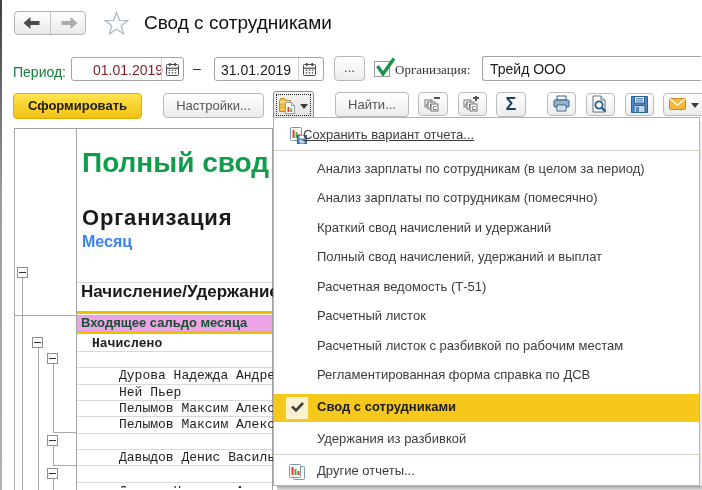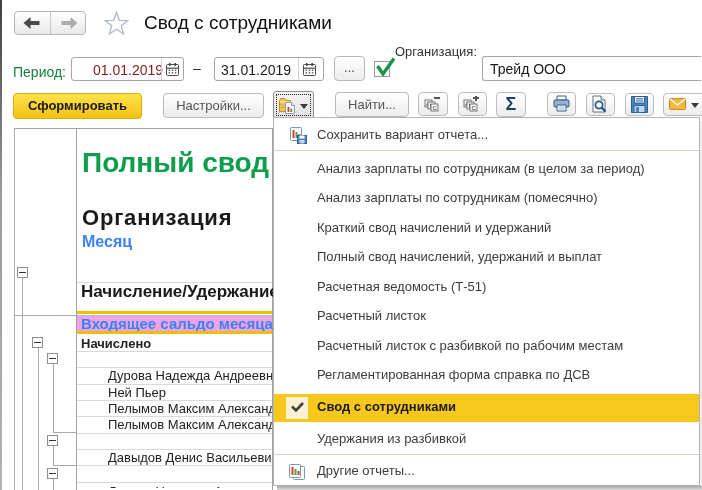--- a/index.html
+++ b/index.html
@@ -73,21 +73,21 @@
   <rect x="2.6" y="9.2" width="1.5" height="1.3"></rect>
       <rect x="5.7" y="9.2" width="1.5" height="1.3"></rect>
       <rect x="8.8" y="9.2" width="1.5" height="1.3"></rect>
   </g>
 </svg>
 <div class="btn" style="left:334px;top:56px;width:31px;height:25px;font-size:13px;line-height:21px;">...</div>
 <div class="abs" style="left:374px;top:61px;width:16px;height:16px;border:1px solid #9a9a9a;background:#fff;box-sizing:border-box;"></div>
 <svg class="abs" style="left:375px;top:56px;" width="20" height="20" viewBox="0 0 20 20">
   <path d="M2.5 10 L8 18 L19 2.5" fill="none" stroke="#17954a" stroke-width="3.4"></path>
 </svg>
-<div class="abs" style="left:395px;top:44px;font-size:13px;color:#333;">Организация:</div>
+<div class="abs" style="left:395px;top:62px;font-size:13px;color:#333;font-family:Liberation Serif, serif;">Организация:</div>
 <div class="inp" style="left:482px;top:56px;width:219px;height:25px;border-radius:3px 0 0 3px;border-right:none;"></div>
 <div class="abs" style="left:490px;top:61px;font-size:14px;color:#1a1a1a;">Трейд ООО</div>
 
 <div class="btn" style="left:13px;top:93px;width:129px;height:26px;background:linear-gradient(#ffe34d,#f3c213);border:1px solid #d9ae00;font-weight:bold;color:#1a1a1a;font-size:13px;line-height:24px;">Сформировать</div>
 <div class="btn" style="left:163px;top:93px;width:101px;height:25px;font-size:13px;line-height:23px;color:#555;">Настройки...</div>
 
 <div class="ibtn" style="left:273px;top:91px;width:41px;height:28px;border-color:#8e8e8e;background:linear-gradient(#f4f4f4,#e3e3e3);border-radius:3px;"></div>
 <div class="abs" style="left:276px;top:94px;width:35px;height:22px;border:1px dotted #222;box-sizing:border-box;"></div>
 <svg class="abs" style="left:278px;top:96px;" width="19" height="19" viewBox="0 0 19 19">
   <path d="M1.5 5.5 L1.5 15.5 L12.5 15.5 L12.5 4.5 L8 4.5 L6.5 2.5 L2.5 2.5 Z" fill="#f2c44d" stroke="#c09030" stroke-width="1"></path>
@@ -187,55 +187,55 @@
 
 <div class="abs" style="left:82px;top:147px;font-size:28px;font-weight:bold;color:#0d9d4b;white-space:nowrap;">Полный свод начислений</div>
 <div class="abs" style="left:82px;top:205px;font-size:22px;font-weight:bold;color:#1a1a1a;letter-spacing:0.8px;">Организация</div>
 <div class="abs" style="left:82px;top:233px;font-size:16px;font-weight:bold;color:#3b82f6;">Месяц</div>
 
 <div class="gline" style="left:77px;top:282px;width:195px;"></div>
 <div class="abs" style="left:81px;top:282px;font-size:17px;font-weight:bold;color:#1a1a1a;white-space:nowrap;">Начисление/Удержание</div>
 
 <div class="abs" style="left:77px;top:311px;width:195px;height:3px;background:#eec100;"></div>
 <div class="abs" style="left:77px;top:315px;width:195px;height:16px;background:#eda4e6;border-top:1px solid #b9b9b9;box-sizing:border-box;"></div>
-<div class="abs" style="left:81px;top:315px;font-size:15px;font-weight:bold;color:#3b82f6;white-space:nowrap;">Входящее сальдо месяца</div>
+<div class="abs" style="left:81px;top:315px;font-size:13px;font-weight:bold;color:#14532d;white-space:nowrap;">Входящее сальдо месяца</div>
 <div class="abs" style="left:77px;top:331px;width:195px;height:3px;background:#eec100;"></div>
 
 <div class="gline" style="left:77px;top:351px;width:195px;"></div>
 <div class="gline" style="left:77px;top:367px;width:195px;"></div>
 <div class="gline" style="left:77px;top:384px;width:195px;"></div>
 <div class="gline" style="left:77px;top:400px;width:195px;"></div>
 <div class="gline" style="left:77px;top:416px;width:195px;"></div>
 <div class="gline" style="left:77px;top:433px;width:195px;"></div>
 <div class="gline" style="left:77px;top:449px;width:195px;"></div>
 <div class="gline" style="left:77px;top:465px;width:195px;"></div>
 <div class="gline" style="left:77px;top:482px;width:195px;"></div>
 
-<div class="abs" style="left:77px;top:335px;width:195px;height:153px;overflow:hidden;">
+<div class="abs" style="left:88px;top:335px;width:195px;height:153px;overflow:hidden;font-family:Liberation Mono, monospace;">
   <div class="cell" style="left:4px;top:1px;font-weight:bold;">Начислено</div>
   <div class="cell" style="left:31px;top:33px;">Дурова Надежда Андреевна</div>
   <div class="cell" style="left:31px;top:50px;">Ней Пьер</div>
   <div class="cell" style="left:31px;top:66px;">Пелымов Максим Александрович</div>
   <div class="cell" style="left:31px;top:82px;">Пелымов Максим Александрович</div>
   <div class="cell" style="left:31px;top:115px;">Давыдов Денис Васильевич</div>
   <div class="cell" style="left:31px;top:149px;">Дурова Надежда Андреевна</div>
 </div>
 
 <div class="abs" style="left:273px;top:117px;width:427px;height:369px;background:#fff;border:1px solid #b4b4b4;box-sizing:border-box;"></div>
 
 <svg class="abs" style="left:290px;top:127px;" width="17" height="17" viewBox="0 0 17 17">
   <rect x="0.5" y="0.5" width="11" height="13" rx="1" fill="#fff" stroke="#7d97ab"></rect>
   <rect x="2.5" y="3" width="2" height="8" fill="#e03b2f"></rect>
   <rect x="5.5" y="5" width="2" height="6" fill="#3faf46"></rect>
   <rect x="8.5" y="7" width="2" height="4" fill="#e03b2f"></rect>
   <rect x="7.5" y="8.5" width="9" height="8" fill="#4e87c4" stroke="#2c5f93"></rect>
   <rect x="9.5" y="8.5" width="5" height="3" fill="#fff"></rect>
   <rect x="9.5" y="13" width="5" height="3.5" fill="#c3d5e8"></rect>
 </svg>
-<div class="mi" style="left:317px;top:127px;">Сохранить вариант отчета...</div>
+<div class="mi" style="left:303px;top:127px;text-decoration:underline;">Сохранить вариант отчета...</div>
 <div class="abs" style="left:274px;top:150px;width:425px;height:1px;background:#d9d0c6;"></div>
 
 <div class="mi" style="left:317px;top:161px;">Анализ зарплаты по сотрудникам (в целом за период)</div>
 <div class="mi" style="left:317px;top:190px;">Анализ зарплаты по сотрудникам (помесячно)</div>
 <div class="mi" style="left:317px;top:220px;">Краткий свод начислений и удержаний</div>
 <div class="mi" style="left:317px;top:249px;">Полный свод начислений, удержаний и выплат</div>
 <div class="mi" style="left:317px;top:279px;">Расчетная ведомость (Т-51)</div>
 <div class="mi" style="left:317px;top:308px;">Расчетный листок</div>
 <div class="mi" style="left:317px;top:338px;">Расчетный листок с разбивкой по рабочим местам</div>
 <div class="mi" style="left:317px;top:367px;">Регламентированная форма справка по ДСВ</div>

